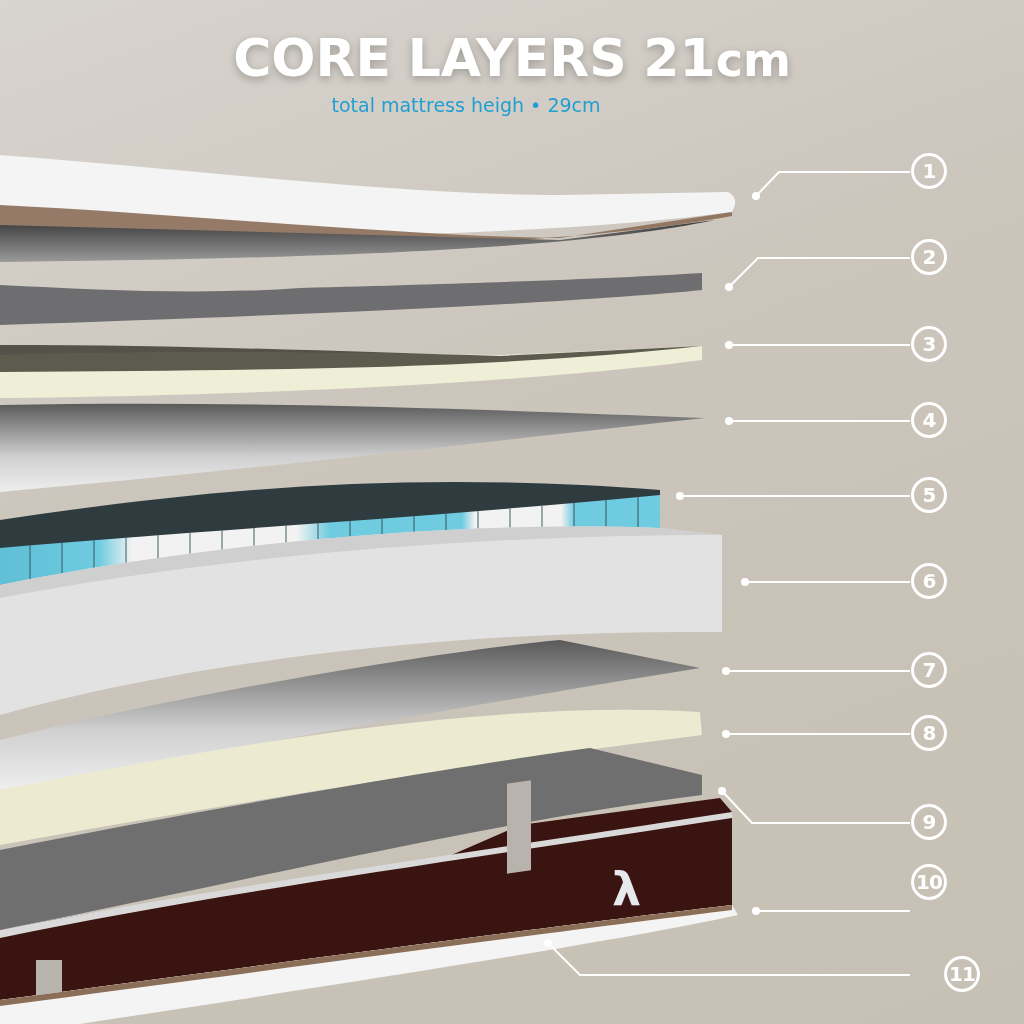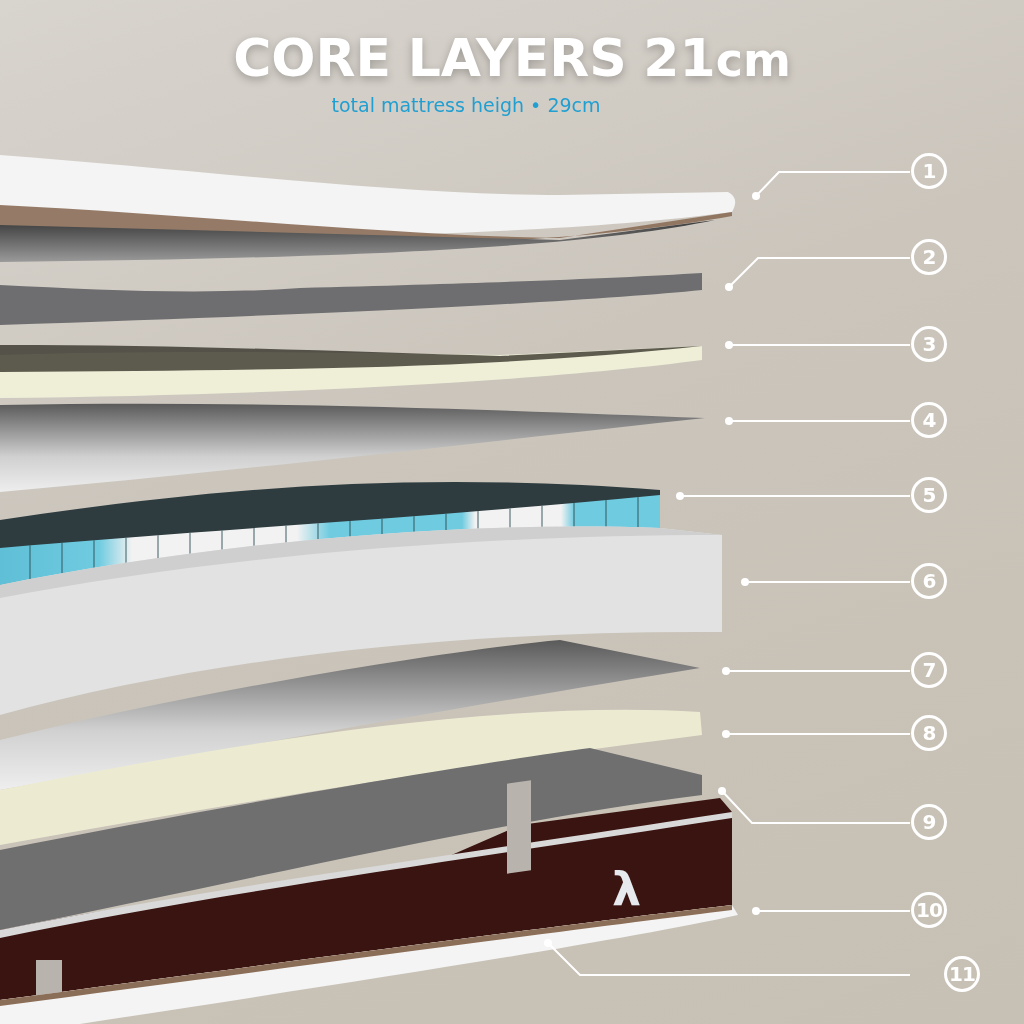--- a/index.html
+++ b/index.html
@@ -132,14 +132,14 @@
 
 <div class="marker" style="left:911px;top:153px">1</div>
 <div class="marker" style="left:911px;top:239px">2</div>
 <div class="marker" style="left:911px;top:326px">3</div>
 <div class="marker" style="left:911px;top:402px">4</div>
 <div class="marker" style="left:911px;top:477px">5</div>
 <div class="marker" style="left:911px;top:563px">6</div>
 <div class="marker" style="left:911px;top:652px">7</div>
 <div class="marker" style="left:911px;top:715px">8</div>
 <div class="marker" style="left:911px;top:804px">9</div>
-<div class="marker" style="left:911px;top:892px">10</div>
+<div class="marker" style="left:911px;top:864px">10</div>
 <div class="marker" style="left:944px;top:956px">11</div>
 
 </body></html>

